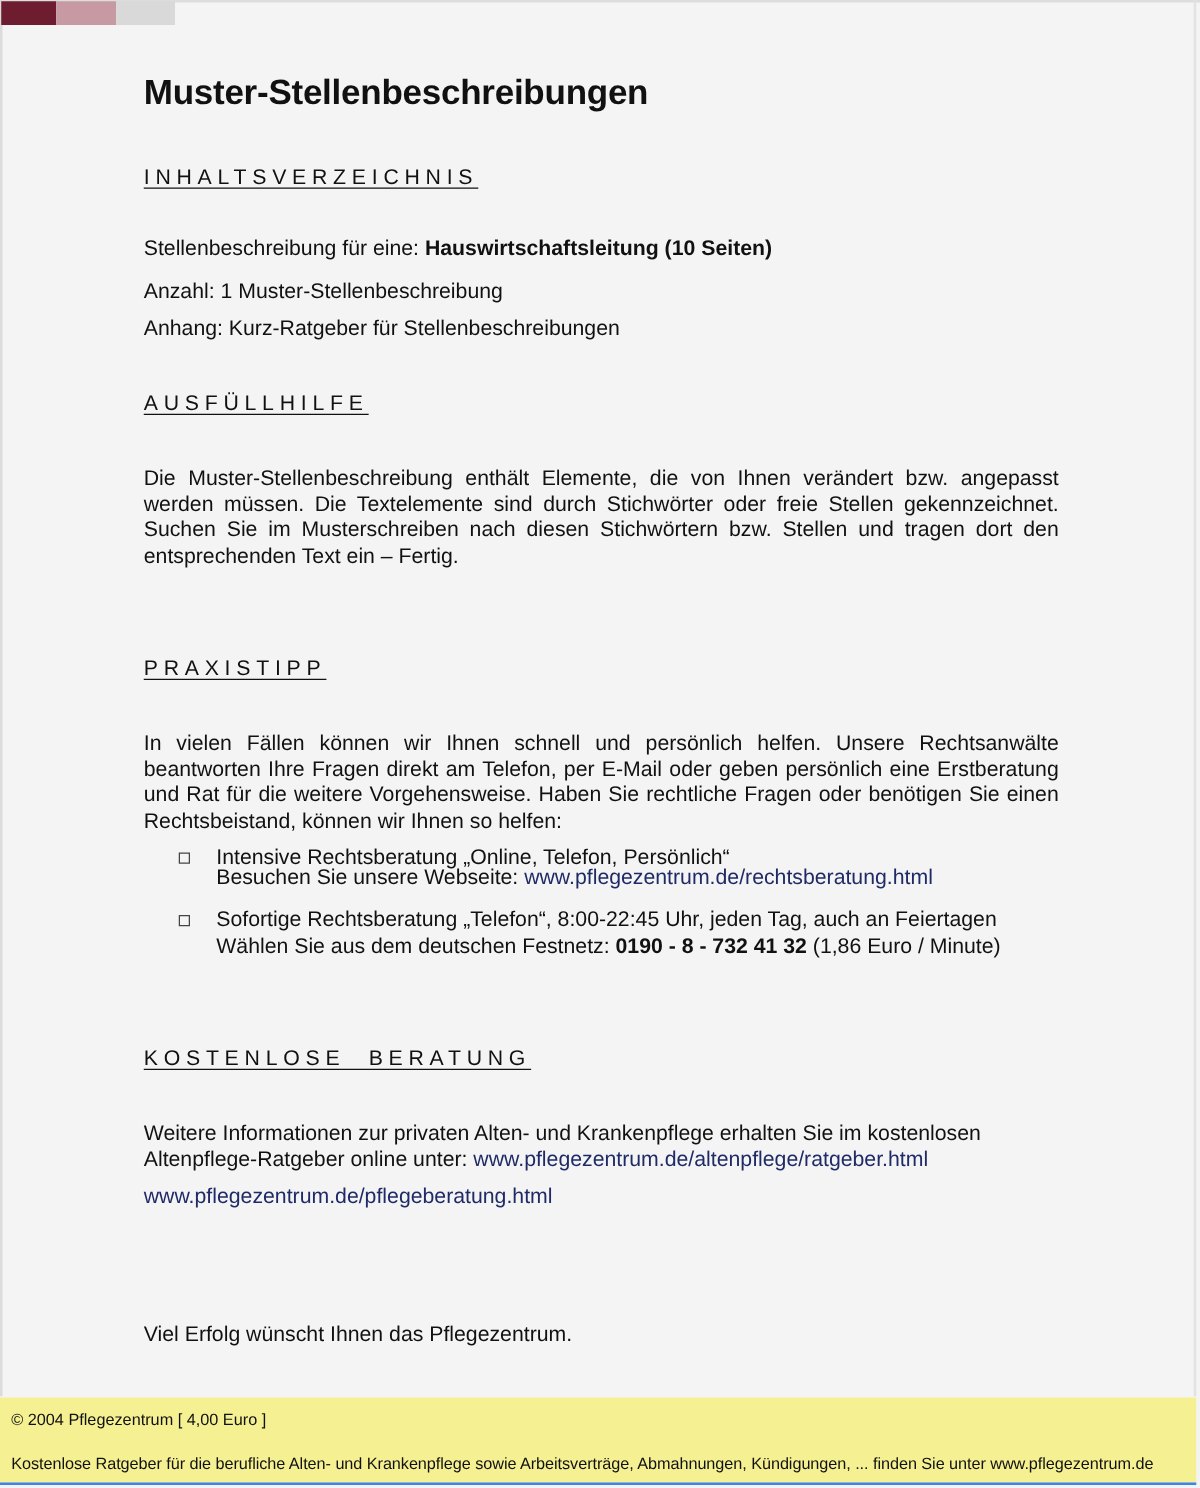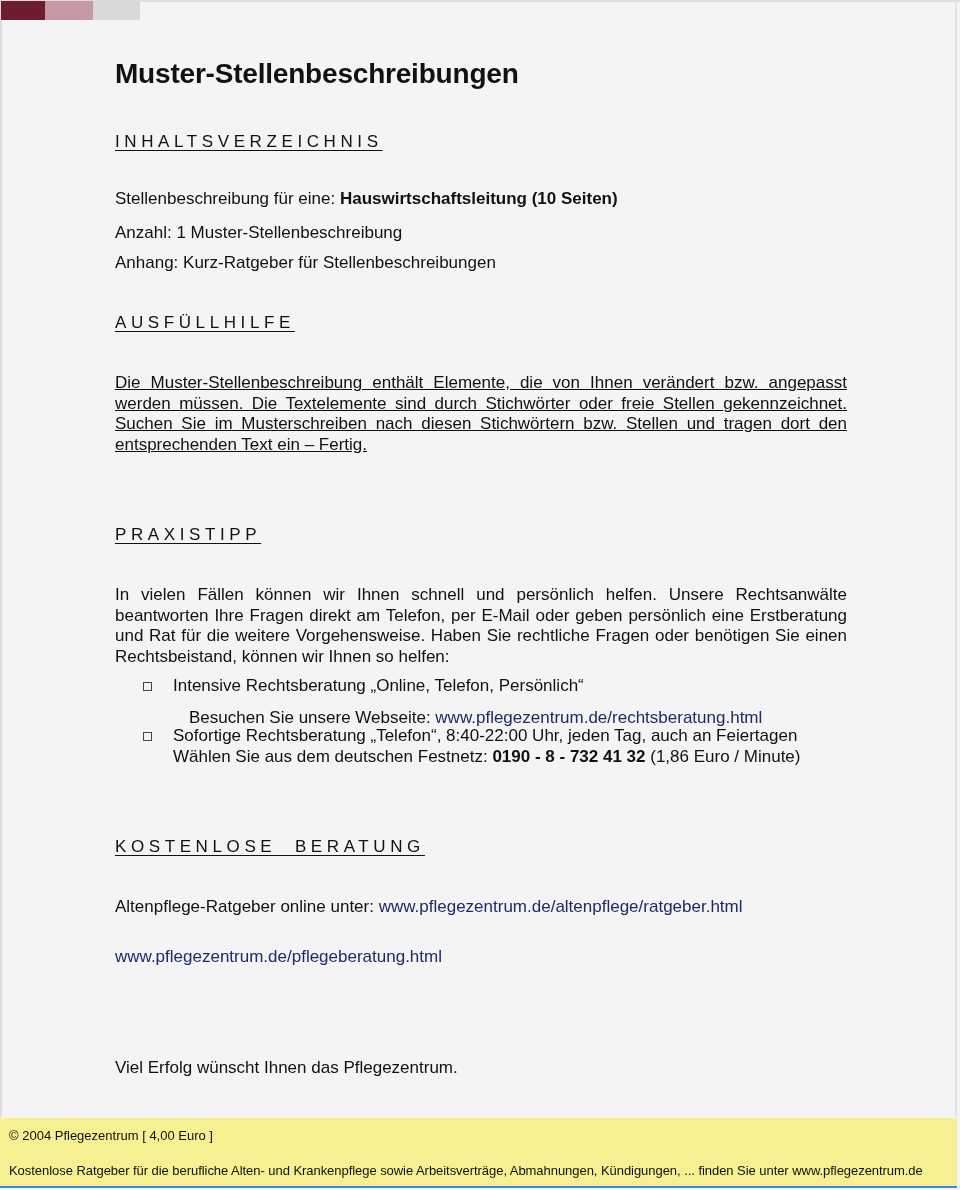--- a/index.html
+++ b/index.html
@@ -157,44 +157,45 @@
 
   <div class="heading" style="top:132px;">INHALTSVERZEICHNIS</div>
 
   <div class="line" style="top:189px;">
     <span>Stellenbeschreibung für eine: </span><span class="bold">Hauswirtschaftsleitung (10 Seiten)</span>
   </div>
   <div class="line" style="top:223px;">Anzahl: 1 Muster-Stellenbeschreibung</div>
   <div class="line" style="top:253px;text-align:center;">Anhang: Kurz-Ratgeber für Stellenbeschreibungen</div>
 
   <div class="heading" style="top:313px;">AUSFÜLLHILFE</div>
-  <div class="para" style="top:373px;text-decoration:underline;">Die Muster-Stellenbeschreibung enthält Elemente, die von Ihnen verändert bzw. angepasst werden müssen. Die Textelemente sind durch Stichwörter oder freie Stellen gekennzeichnet. Suchen Sie im Musterschreiben nach diesen Stichwörtern bzw. Stellen und tragen dort den entsprechenden Text ein – Fertig.</div>
+  <div class="para" style="top:373px;">Die Muster-Stellenbeschreibung enthält Elemente, die von Ihnen verändert bzw. angepasst werden müssen. Die Textelemente sind durch Stichwörter oder freie Stellen gekennzeichnet. Suchen Sie im Musterschreiben nach diesen Stichwörtern bzw. Stellen und tragen dort den entsprechenden Text ein – Fertig.</div>
 
   <div class="heading" style="top:525px;">PRAXISTIPP</div>
   <div class="para" style="top:585px;">In vielen Fällen können wir Ihnen schnell und persönlich helfen. Unsere Rechtsanwälte beantworten Ihre Fragen direkt am Telefon, per E-Mail oder geben persönlich eine Erstberatung und Rat für die weitere Vorgehensweise. Haben Sie rechtliche Fragen oder benötigen Sie einen Rechtsbeistand, können wir Ihnen so helfen:</div>
 
   <div class="bullet-item" style="top:676px;">
     <span class="bullet-box"></span>
     <div class="bullet-text" style="top:0;">Intensive Rechtsberatung „Online, Telefon, Persönlich“</div>
-    <div class="bullet-text" style="top:32px;margin-left:16px;">
+    <div class="bullet-text" style="top:16px;">
       <span>Besuchen Sie unsere Webseite: </span><span class="link">www.pflegezentrum.de/rechtsberatung.html</span>
     </div>
   </div>
 
   <div class="bullet-item" style="top:726px;">
     <span class="bullet-box"></span>
-    <div class="bullet-text" style="top:0;">Sofortige Rechtsberatung „Telefon“, 8:40-22:00 Uhr, jeden Tag, auch an Feiertagen</div>
+    <div class="bullet-text" style="top:0;">Sofortige Rechtsberatung „Telefon“, 8:00-22:45 Uhr, jeden Tag, auch an Feiertagen</div>
     <div class="bullet-text" style="top:20.5px;">
       <span>Wählen Sie aus dem deutschen Festnetz: </span><span class="bold">0190 - 8 - 732 41 32</span><span> (1,86 Euro / Minute)</span>
     </div>
   </div>
 
   <div class="heading" style="top:837px; white-space:pre;">KOSTENLOSE  BERATUNG</div>
 
   <div class="para-left" style="top:897px;">
+    <div>Weitere Informationen zur privaten Alten- und Krankenpflege erhalten Sie im kostenlosen</div>
     <div><span>Altenpflege-Ratgeber online unter: </span><span class="link">www.pflegezentrum.de/altenpflege/ratgeber.html</span></div>
   </div>
 
   <div class="para-left" style="top:947px;">
     <div class="link">www.pflegezentrum.de/pflegeberatung.html</div>
   </div>
 
   <div class="line" style="top:1058px;">Viel Erfolg wünscht Ihnen das Pflegezentrum.</div>
 </div>
 

